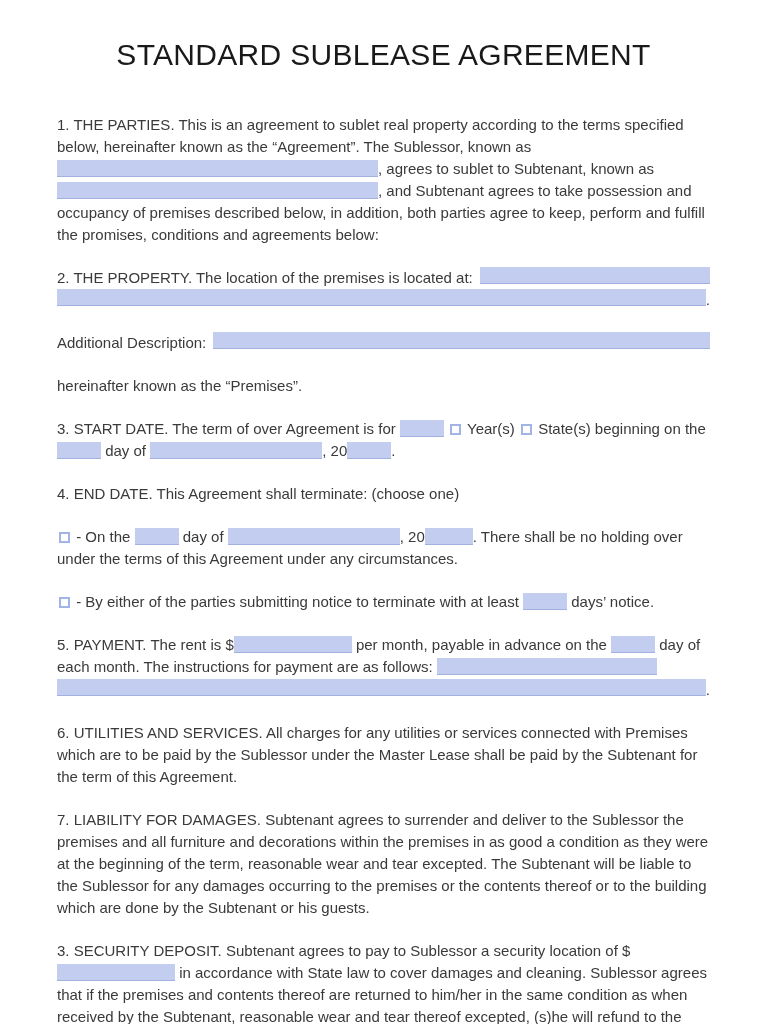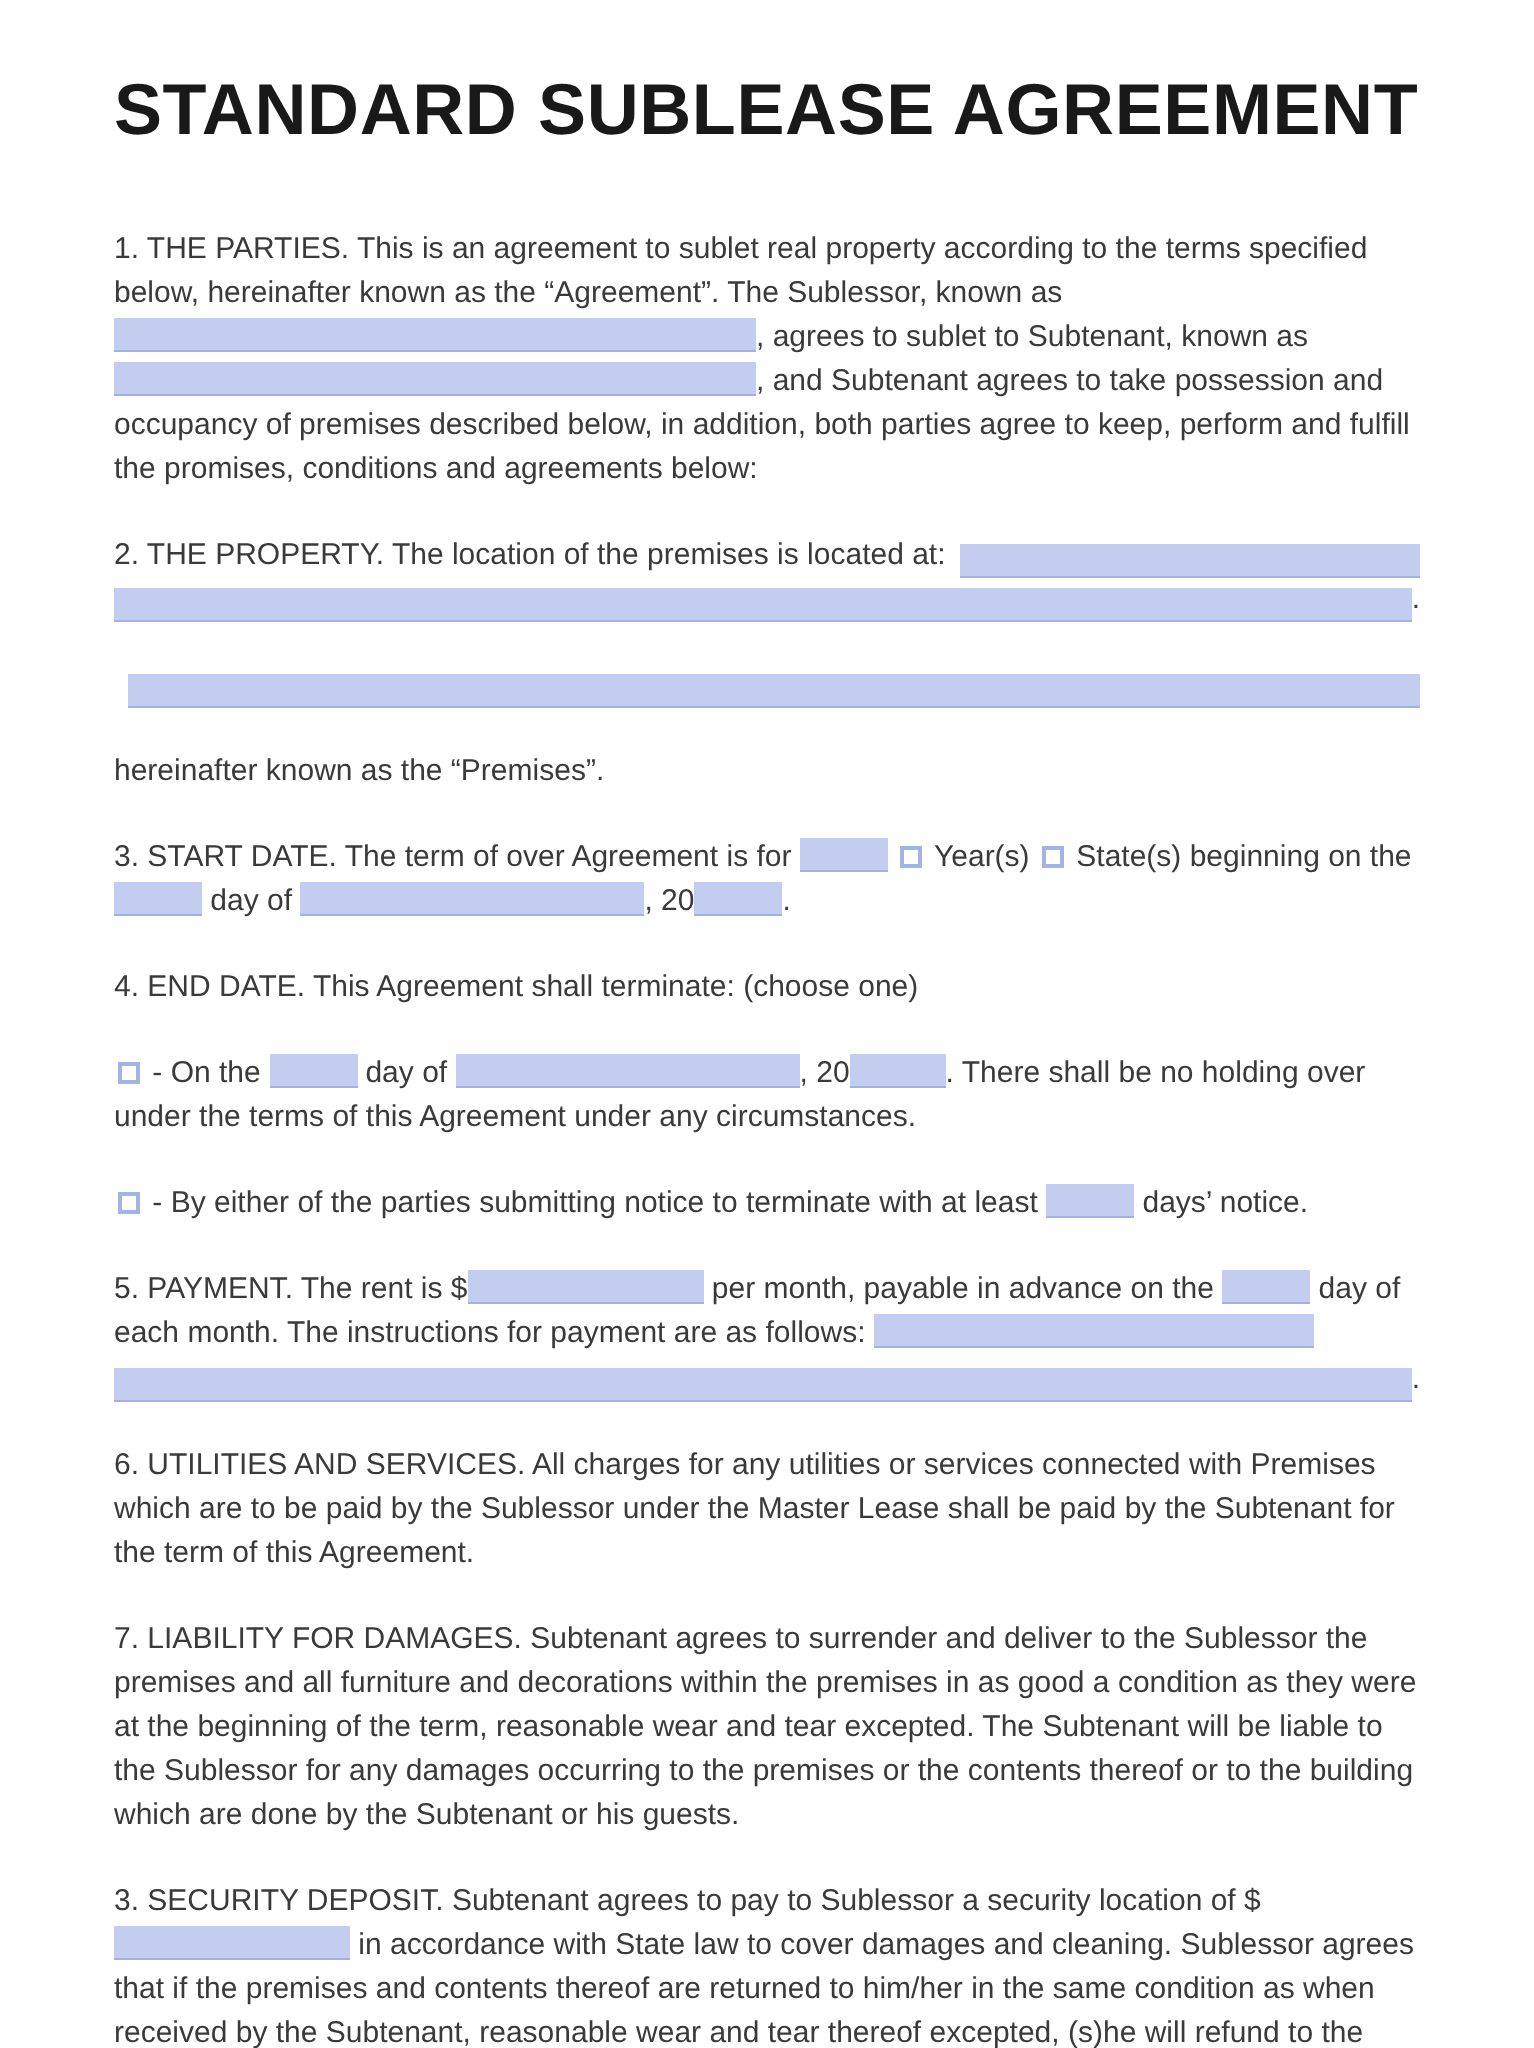--- a/index.html
+++ b/index.html
@@ -13,25 +13,25 @@
     background: #ffffff;
     padding: 34px 57px 26px 57px;
     display: flex;
     flex-direction: column;
     color: var(--text, #3a3a3a);
     font-size: 15px;
     line-height: 22px;
   }
 
   .title {
-    font-size: 36px;
+    font-size: 30px;
     line-height: 34px;
-    font-weight: 700;
+    font-weight: 400;
     letter-spacing: 0.3px;
-    text-align: left;
+    text-align: center;
     color: var(--title, #191919);
     margin: 4px 0 42px 0;
   }
 
   .para { margin: 0 0 21px 0; text-align: left; }
   .para.tight { margin-bottom: 1px; }
   .b { font-weight: 400; }
 
   .blank {
     display: inline-block;
@@ -40,21 +40,21 @@
     border-bottom: 1px solid #a3b1e0;
     vertical-align: -3px;
   }
   .w44  { width: 44px; }
   .w48  { width: 48px; }
   .w118 { width: 118px; }
   .w172 { width: 172px; }
   .w220 { width: 220px; }
   .w321 { width: 321px; }
 
-  .flexline { display: flex; align-items: flex-end; min-height: 22px; }
+  .flexline { display: flex; align-items: flex-start; min-height: 22px; }
   .flexline .nowrap { white-space: nowrap; }
   .fillblank {
     flex: 1;
     height: 17px;
     background: var(--field-highlight, #c3cdf0);
     border-bottom: 1px solid #a3b1e0;
   }
   .gap-l { margin-left: 7px; }
 
   .checkbox {
@@ -85,20 +85,21 @@
       <span class="nowrap"><span class="b">2. THE PROPERTY</span><span>. The location of the premises is located at:</span></span>
       <span class="fillblank gap-l"></span>
     </div>
     <div class="flexline">
       <span class="fillblank"></span>
         <span>.</span>
     </div>
   </div>
 
   <div class="para flexline">
+    <span class="nowrap">Additional Description:</span>
     <span class="fillblank gap-l"></span>
   </div>
 
   <p class="para">hereinafter known as the “Premises”.</p>
 
   <p class="para">
     <span class="b">3. START DATE</span><span>. The term of over Agreement is for</span>
     <span class="blank w44"></span>
     <span class="checkbox"></span>
     <span>Year(s)</span>

